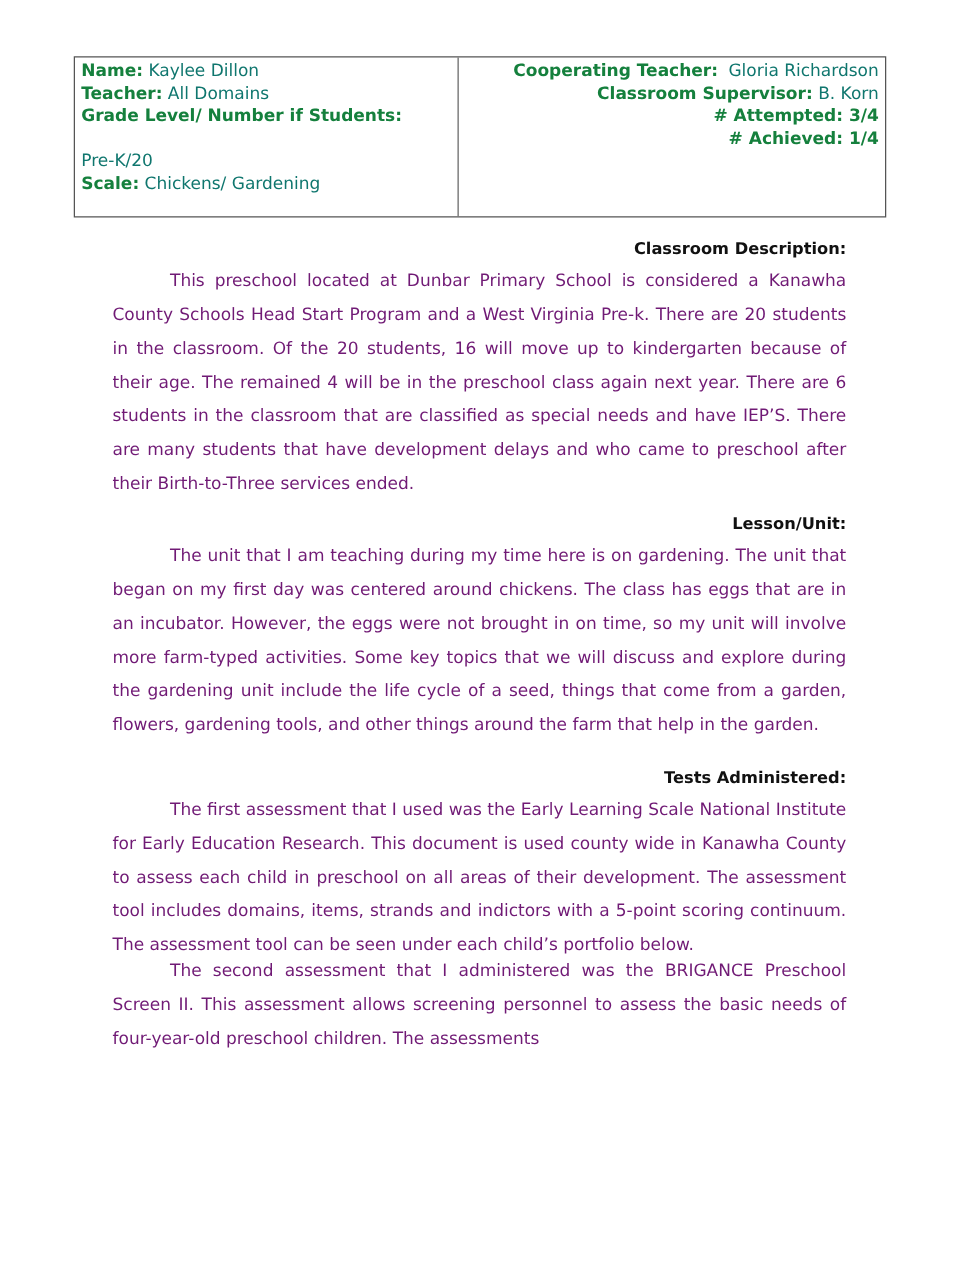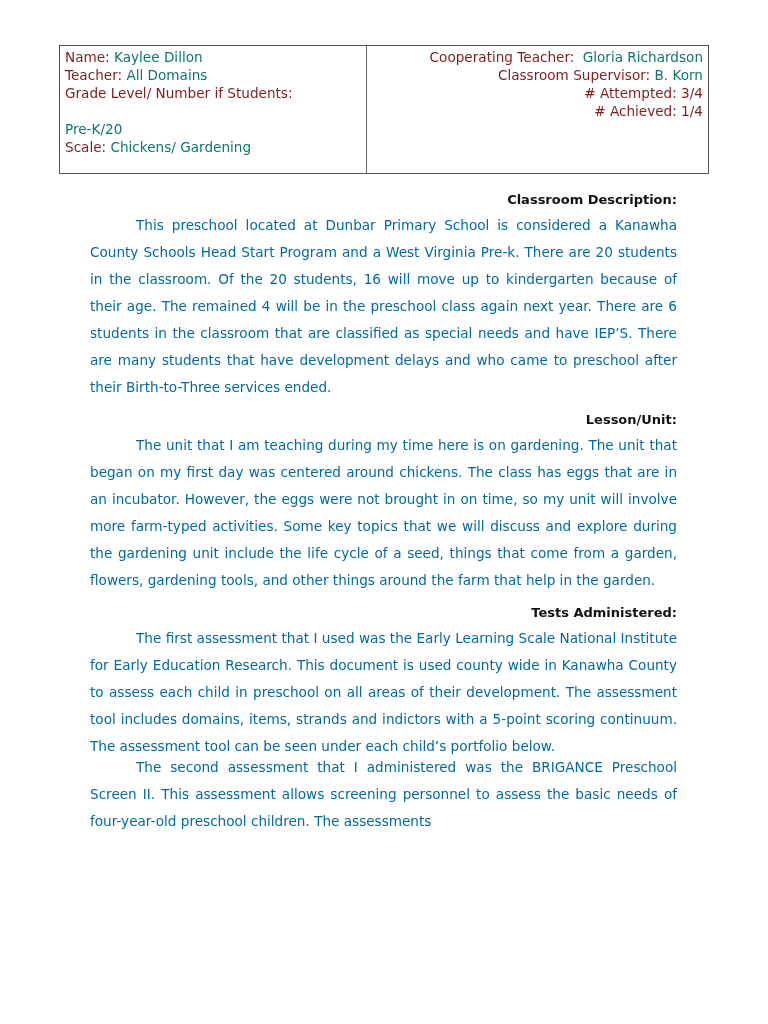--- a/index.html
+++ b/index.html
@@ -37,22 +37,22 @@
   }
   .info-col.right {
     flex: 1;
     padding-left: 7px;
     text-align: right;
   }
   .info-line {
     white-space: nowrap;
   }
   .lbl {
-    font-weight: normal;
-    color: #7f1d1d;
+    font-weight: bold;
+    color: #15803d;
   }
   .val {
     color: #0f766e;
   }
   .blank-line {
     height: 18px;
   }
   .content {
     position: absolute;
     left: 90px;
@@ -66,25 +66,25 @@
     color: #111;
     margin: 0;
     text-align: right;
   }
   .para {
     font-size: 13.6px;
     line-height: 27px;
     text-align: justify;
     text-indent: 46px;
     margin: 0;
-    color: #0369a1;
+    color: #701a75;
   }
   .sec-classroom { margin-top: 0; }
   .sec-lesson { margin-top: 7px; }
-  .sec-tests { margin-top: 7px; }
+  .sec-tests { margin-top: 17px; }
   .para-tight-end {
     margin-bottom: -6px;
   }
 </style>
 </head>
 <body>
 
 <div class="info-table">
   <div class="info-col left">
     <div class="info-line">

